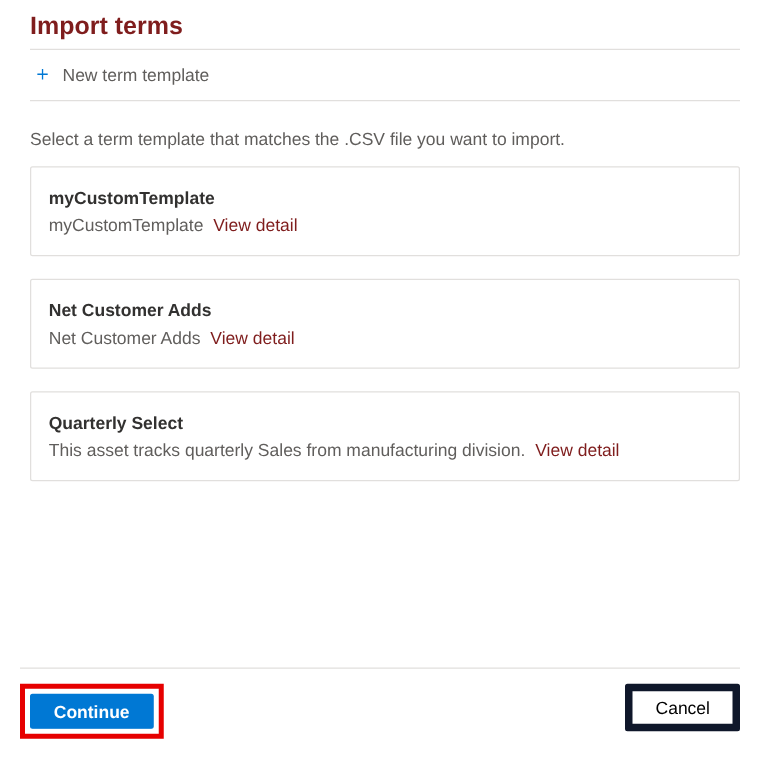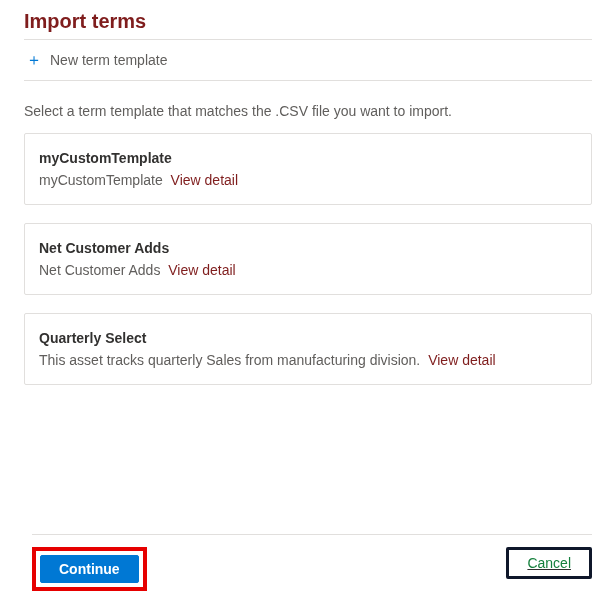--- a/index.html
+++ b/index.html
@@ -66,29 +66,28 @@
       cursor: pointer;
       margin-left: 4px;
     }
     .highlight-box {
       border: 4px solid #e60000;
       border-radius: 2px;
       padding: 4px;
     }
     .footer {
       position: absolute;
-      left: 32px;
+      left: 16px;
       right: 24px;
       bottom: 18px;
       border-top: 1px solid #e1dfdd;
       padding-top: 12px;
       display: flex;
       justify-content: space-between;
       align-items: flex-start;
-      text-decoration: underline;
     }
     .btn-primary-wrap {
       border: 4px solid #e60000;
       padding: 4px;
       display: inline-block;
     }
     .btn {
       font-family: inherit;
       font-size: 14px;
       padding: 5px 18px;
@@ -97,22 +96,22 @@
       min-width: 80px;
     }
     .btn-primary {
       background: #0078d4;
       color: #fff;
       border: 1px solid #0078d4;
       font-weight: 600;
     }
     .btn-secondary {
       background: #fff;
-      color: #15803d;
-      border: 3px solid #0f172a;
+      color: #000000;
+      border: 6px solid #0f172a;
     }
   </style>
 </head>
 <body>
 
 <h1 class="page-title">Import terms</h1>
 
 <div class="toolbar">
   <div class="new-template">
     <span class="plus">＋</span>

